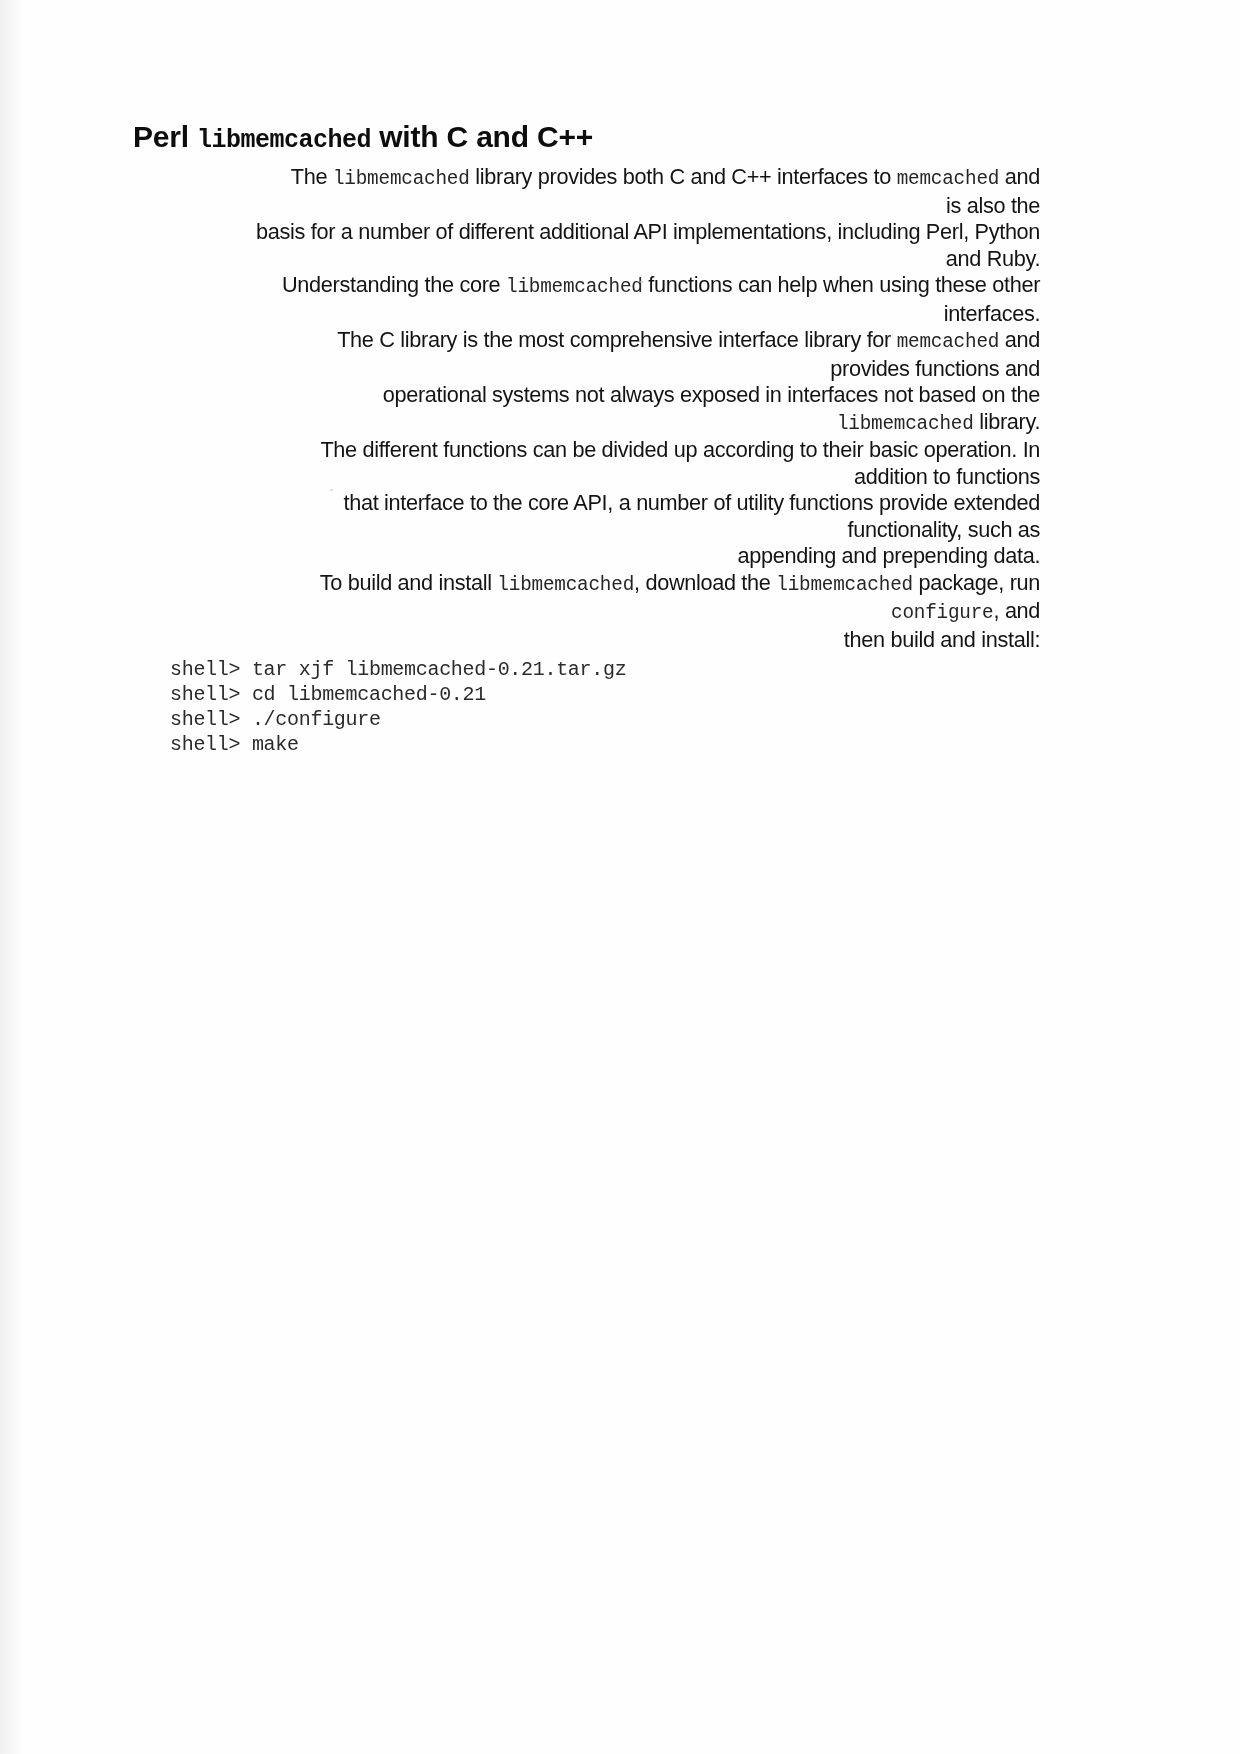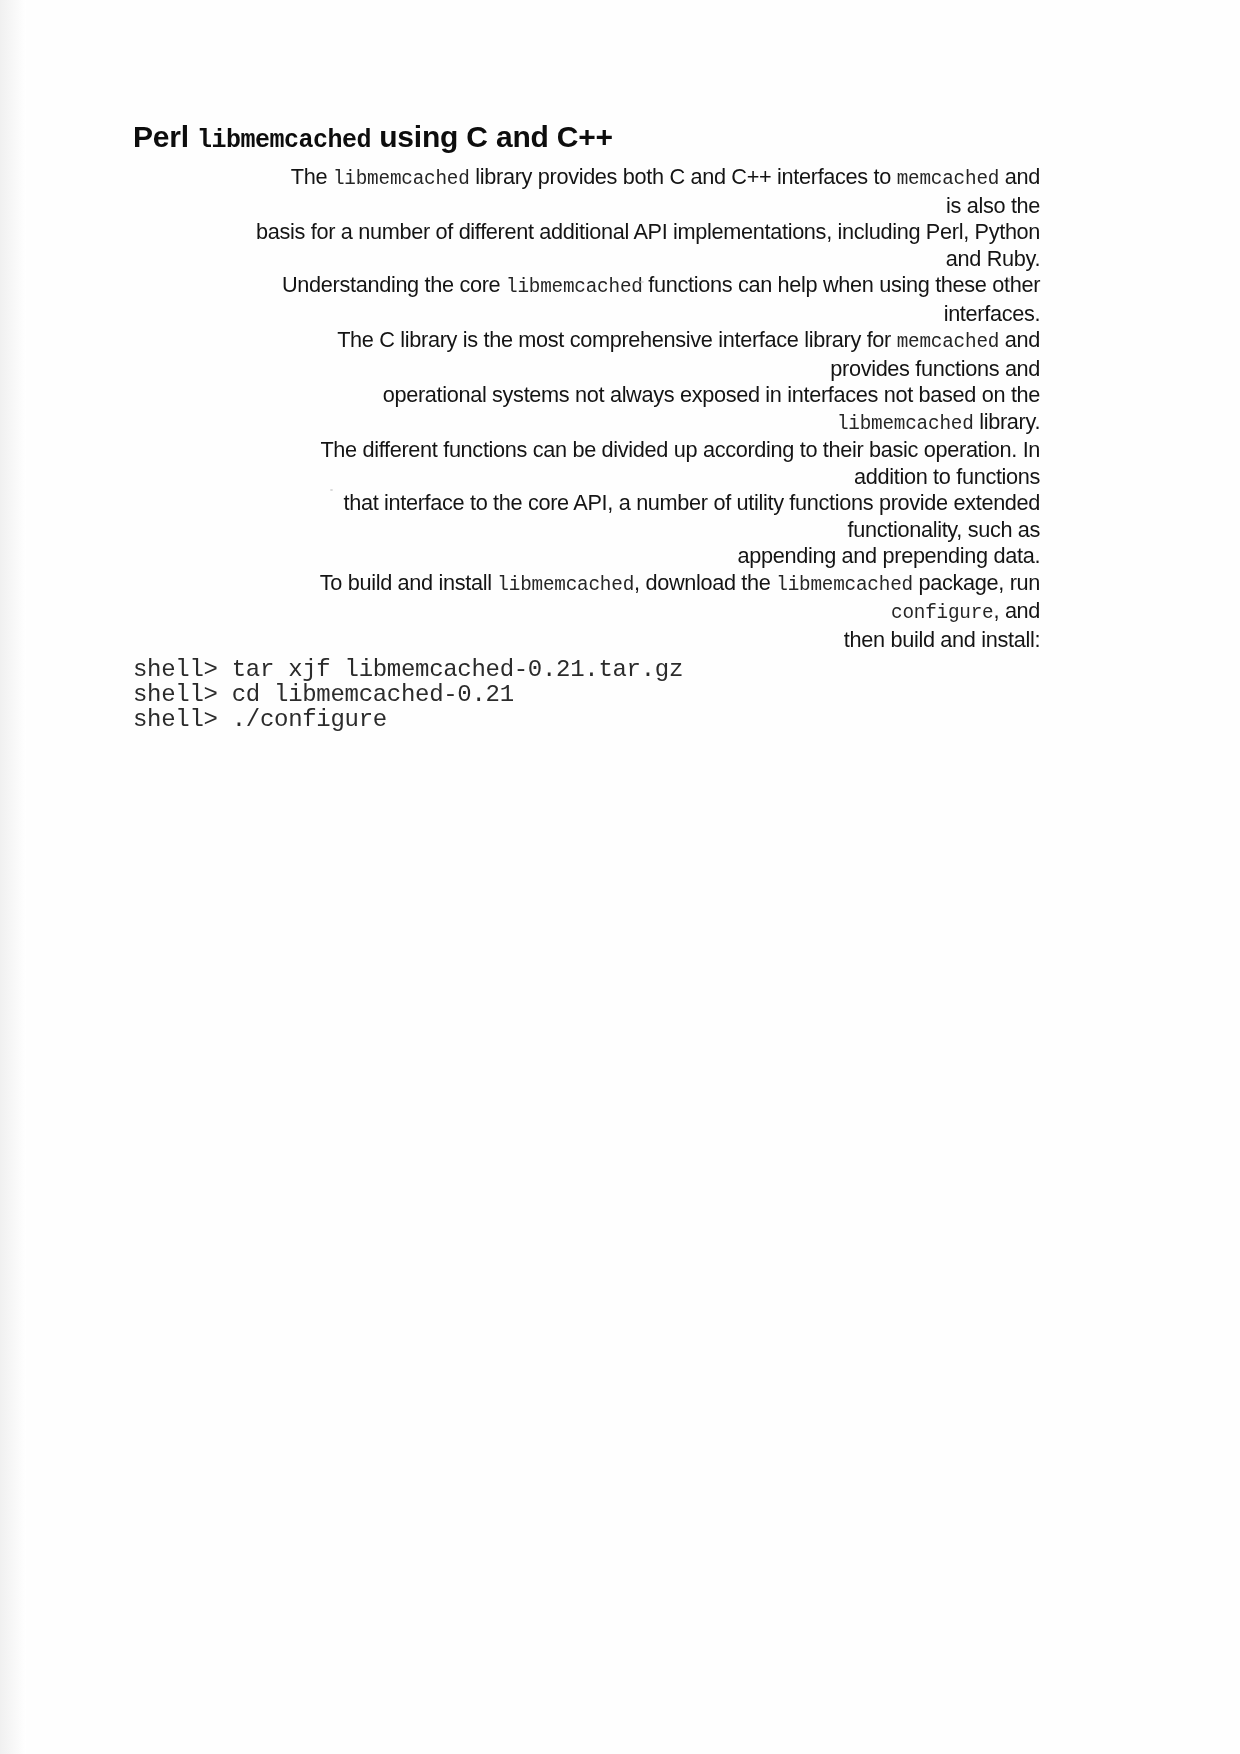--- a/index.html
+++ b/index.html
@@ -80,43 +80,44 @@
     letter-spacing: -0.2px;
     color: #262626;
   }
 
   
   .shell-block {
     margin-top: 4px;
   }
   .shell-line {
     font-family: "Liberation Mono", monospace;
-    font-size: 24px;
+    font-size: 20px;
     line-height: 25px;
     color: #2b2b2b;
     letter-spacing: -0.3px;
     white-space: pre;
+    margin-left: 37px;
   }
 
   
   .speck {
     position: absolute;
     background: #d8d8d8;
     border-radius: 50%;
     pointer-events: none;
   }
 </style>
 </head>
 <body>
 
 <div id="page">
 
   <div id="content">
 
-    <h1 class="doc-title"><span class="b">Perl </span><span class="mono">libmemcached</span><span class="b"> using C and C++</span></h1>
+    <h1 class="doc-title"><span class="b">Perl </span><span class="mono">libmemcached</span><span class="b"> with C and C++</span></h1>
 
     <div class="para">
         <div class="line"><span>The </span><span class="mono">libmemcached</span><span> library provides both C and C++ interfaces to </span><span class="mono">memcached</span><span> and</span></div>
         <div class="line"><span>is also the</span></div>
         <div class="line"><span>basis for a number of different additional API implementations, including Perl, Python</span></div>
         <div class="line"><span>and Ruby.</span></div>
         <div class="line"><span>Understanding the core </span><span class="mono">libmemcached</span><span> functions can help when using these other</span></div>
         <div class="line"><span>interfaces.</span></div>
         <div class="line"><span>The C library is the most comprehensive interface library for </span><span class="mono">memcached</span><span> and</span></div>
         <div class="line"><span>provides functions and</span></div>
@@ -129,20 +130,21 @@
         <div class="line"><span>appending and prepending data.</span></div>
         <div class="line"><span>To build and install </span><span class="mono">libmemcached</span><span>, download the </span><span class="mono">libmemcached</span><span> package, run</span></div>
         <div class="line"><span class="mono">configure</span><span>, and</span></div>
         <div class="line"><span>then build and install:</span></div>
       </div>
 
     <div class="shell-block">
         <div class="shell-line">shell&gt; tar xjf libmemcached-0.21.tar.gz</div>
         <div class="shell-line">shell&gt; cd libmemcached-0.21</div>
         <div class="shell-line">shell&gt; ./configure</div>
+        <div class="shell-line">shell&gt; make</div>
       </div>
 
   </div>
 
   <span class="speck" style="left:1008px;top:278px;width:3px;height:3px;"></span>
   <span class="speck" style="left:640px;top:281px;width:4px;height:2px;"></span>
   <span class="speck" style="left:330px;top:489px;width:3px;height:2px;"></span>
 </div>
 
 </body></html>

